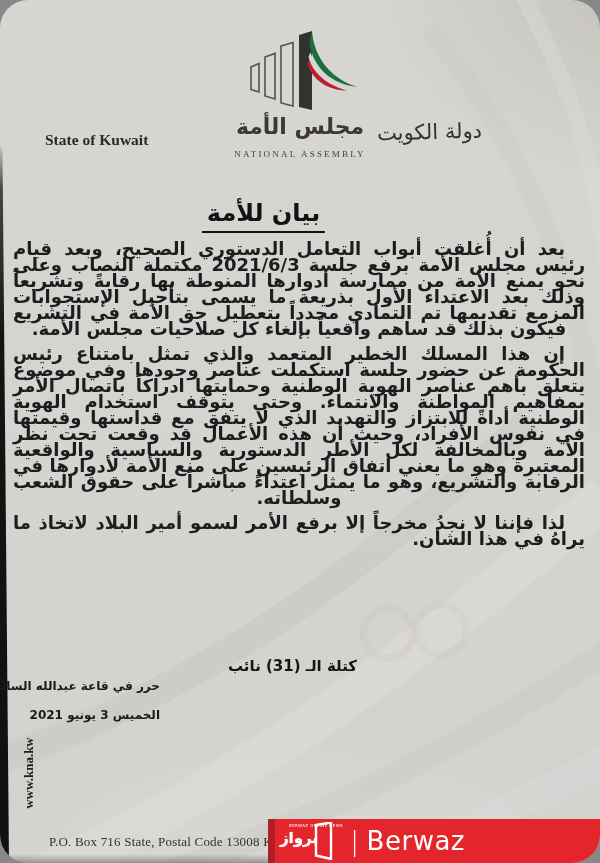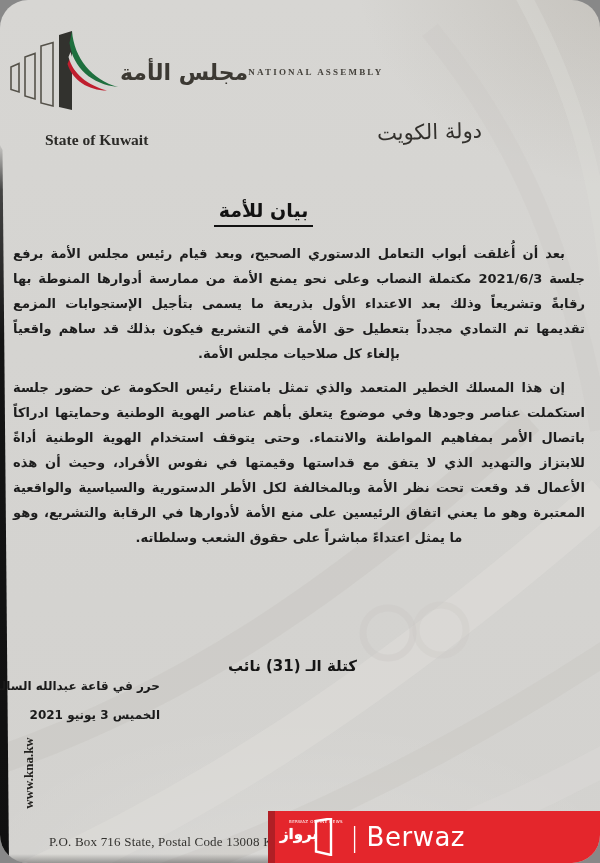--- a/index.html
+++ b/index.html
@@ -36,42 +36,42 @@
     font-family: "Liberation Serif", serif;
     font-size: 15.5px; font-weight: bold; color: #2b2a27;
   }
   .state-right {
     position: absolute; top: 120px; right: 118px;
     font-size: 21px; color: #33312d; direction: rtl;
     transform: rotate(-1.5deg);
   }
   .logo-block {
     position: absolute; top: 30px; left: 0; right: 0;
-    display: flex; flex-direction: row; align-items: center;
+    display: flex; flex-direction: column; align-items: center;
   }
   .logo-art { width: 110px; height: 82px; margin-left: 10px; }
   .logo-ar {
     margin-top: 2px; font-size: 22px; font-weight: bold;
     color: #3c3933; direction: rtl; letter-spacing: 1px;
   }
   .logo-en {
-    margin-top: 1px; font-family: "Liberation Serif", serif;
-    font-size: 9px; font-weight: bold; letter-spacing: 2.2px; color: #45423c;
+    margin-top: 10px; font-family: "Liberation Serif", serif;
+    font-size: 9px; font-weight: normal; letter-spacing: 2.2px; color: #45423c;
   }
   
   .doc-title-wrap { position: absolute; top: 199px; left: 0; width: 527px; text-align: center; }
   .doc-title {
-    display: inline-block; font-size: 19px; font-weight: bold; color: #121212;
+    display: inline-block; font-size: 24px; font-weight: bold; color: #121212;
     direction: rtl; border-bottom: 2.5px solid #121212; padding: 0 5px 4px;
   }
   
   .body-text { position: absolute; top: 241px; right: 15px; left: 13px; direction: rtl; }
   .para {
-    font-size: 13px; font-weight: bold; color: #1d1d1d;
-    line-height: 25px; text-align: justify; text-justify: inter-word;
+    font-size: 18px; font-weight: bold; color: #1d1d1d;
+    line-height: 16px; text-align: justify; text-justify: inter-word;
     text-indent: 20px; margin-bottom: 9px;
   }
   .para.center-last { text-align-last: center; }
   .para.right-last  { text-align-last: right; }
   .signature {
     position: absolute; top: 633px; left: 0; width: 585px; text-align: center;
     font-size: 15px; font-weight: bold; color: #161616; direction: rtl; margin-top: 24px;
   }
   .issued {
     position: absolute; top: 679px; left: 36px; width: 124px;
@@ -86,21 +86,21 @@
     font-family: "Liberation Serif", serif;
     font-size: 13px; font-weight: bold; color: #23221f; text-align: center;
   }
   .address {
     position: absolute; left: 49px; top: 834px;
     font-family: "Liberation Serif", serif;
     font-size: 13px; color: #33322f; letter-spacing: 0.2px;
   }
   
   .banner {
-    position: absolute; right: 0; bottom: 0; width: 332px; height: 52px;
+    position: absolute; right: 0; bottom: 0; width: 332px; height: 44px;
     background: #e4262c;
     border-left: 7px solid #b01f25;
     display: flex; align-items: center;
     z-index: 5;
   }
   .banner-logo { position: relative; width: 52px; height: 38px; margin-left: 8px; flex: 0 0 auto; }
   .banner-logo svg { position: absolute; inset: 0; }
   .banner-logo .logo-arabic {
     position: absolute; left: 1px; top: 9px; width: 34px;
     font-size: 15px; font-weight: bold; color: #ffffff;
@@ -153,20 +153,21 @@
     <div class="logo-en">NATIONAL ASSEMBLY</div>
   </div>
 
   <div class="doc-title-wrap">
     <span class="doc-title">بيان للأمة</span>
   </div>
 
   <div class="body-text">
     <p class="para center-last">بعد أن أُغلقت أبواب التعامل الدستوري الصحيح، وبعد قيام رئيس مجلس الأمة برفع جلسة 2021/6/3 مكتملة النصاب وعلى نحو يمنع الأمة من ممارسة أدوارها المنوطة بها رقابةً وتشريعاً وذلك بعد الاعتداء الأول بذريعة ما يسمى بتأجيل الإستجوابات المزمع تقديمها تم التمادي مجدداً بتعطيل حق الأمة في التشريع فيكون بذلك قد ساهم واقعياً بإلغاء كل صلاحيات مجلس الأمة.</p>
     <p class="para center-last">إن هذا المسلك الخطير المتعمد والذي تمثل بامتناع رئيس الحكومة عن حضور جلسة استكملت عناصر وجودها وفي موضوع يتعلق بأهم عناصر الهوية الوطنية وحمايتها ادراكاً باتصال الأمر بمفاهيم المواطنة والانتماء. وحتى يتوقف استخدام الهوية الوطنية أداةً للابتزاز والتهديد الذي لا يتفق مع قداستها وقيمتها في نفوس الأفراد، وحيث أن هذه الأعمال قد وقعت تحت نظر الأمة وبالمخالفة لكل الأطر الدستورية والسياسية والواقعية المعتبرة وهو ما يعني اتفاق الرئيسين على منع الأمة لأدوارها في الرقابة والتشريع، وهو ما يمثل اعتداءً مباشراً على حقوق الشعب وسلطاته.</p>
+    <p class="para right-last">لذا فإننا لا نجدُ مخرجاً إلا برفع الأمر لسمو أمير البلاد لاتخاذ ما يراهُ في هذا الشأن.</p>
   </div>
 
   <div class="signature">كتلة الـ (31) نائب</div>
 
   <div class="issued">
     <div class="issued-place">حرر في قاعة عبدالله السالم</div>
     <div class="issued-date">الخميس 3 يونيو 2021</div>
   </div>
 
   <div class="kna-vertical">www.kna.kw</div>

